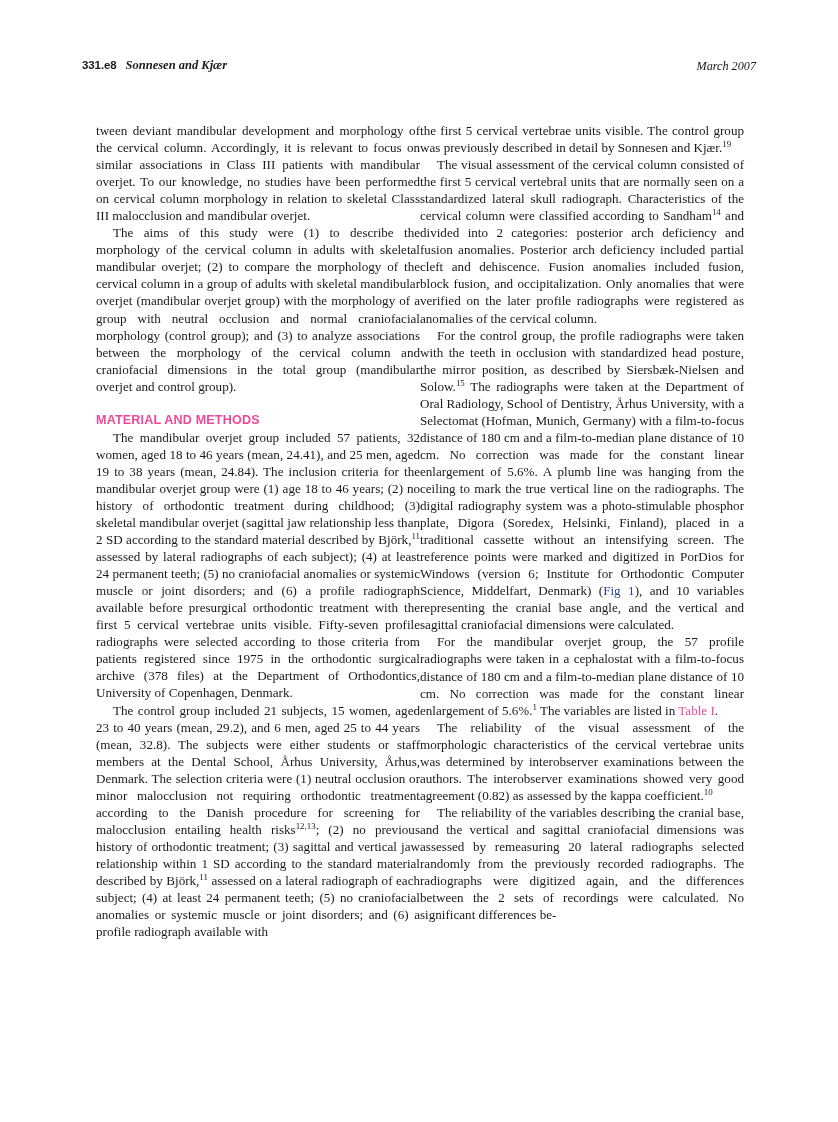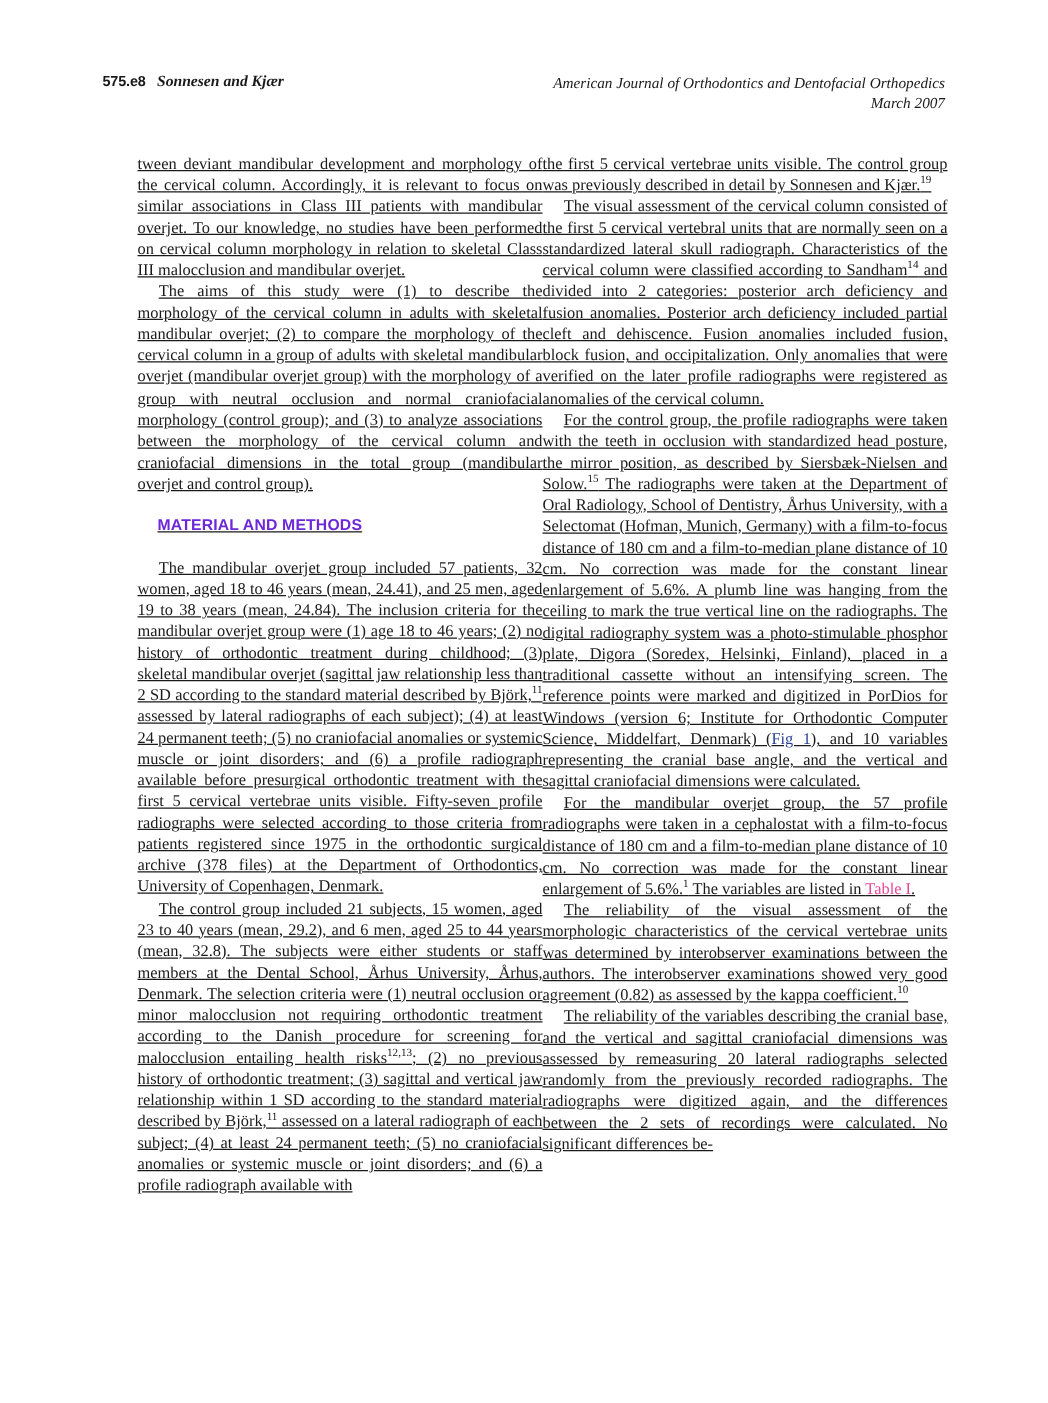--- a/index.html
+++ b/index.html
@@ -53,46 +53,45 @@
   }
 
   
   .columns {
     position: absolute;
     left: 82px;
     top: 122px;
     width: 676px;
     height: 975px;
     display: flex;
-    justify-content: flex-end;
-    text-decoration: underline;
+    justify-content: center;
   }
   .col {
     width: 324px;
   }
   p.para {
     margin: 0;
     text-align: justify;
     text-justify: inter-word;
     font-size: 13.1px;
     line-height: 17.05px;
     text-indent: 17px;
     hyphens: manual;
   }
   p.para.noindent {
     text-indent: 0;
   }
   .sec-head {
-    margin: 16px;
+    margin: 0;
     font-family: "Liberation Sans", "DejaVu Sans", sans-serif;
     font-weight: bold;
     font-size: 12.6px;
     line-height: 17px;
     letter-spacing: 0.15px;
-    color: #6d28d9;
+    color: #ec4899;
   }
   .gap-before-head { margin-top: 17px; }
   .gap-after-head  { margin-top: 14px; }
 
   sup.cite {
     font-size: 0.68em;
     vertical-align: super;
     line-height: 0;
   }
   a.xref {
@@ -100,24 +99,23 @@
     text-decoration: none;
   }
 </style>
 </head>
 <body>
 
 <div class="page">
 
   <div class="running-head">
     <div class="rh-left">
-      <span class="rh-folio">575.e8</span><span class="rh-authors">Sonnesen and Kjær</span>
+      <span class="rh-folio">331.e8</span><span class="rh-authors">Sonnesen and Kjær</span>
     </div>
     <div class="rh-right">
-      <div>American Journal of Orthodontics and Dentofacial Orthopedics</div>
       <div>March 2007</div>
     </div>
   </div>
 
   <div class="columns">
 
     <div class="col">
       <p class="para noindent">tween deviant mandibular development and morphology of the cervical column. Accordingly, it is relevant to focus on similar associations in Class III patients with mandibular overjet. To our knowledge, no studies have been performed on cervical column morphology in relation to skeletal Class III malocclusion and mandibular overjet.</p>
       <p class="para">The aims of this study were (1) to describe the morphology of the cervical column in adults with skeletal mandibular overjet; (2) to compare the morphology of the cervical column in a group of adults with skeletal mandibular overjet (mandibular overjet group) with the morphology of a group with neutral occlusion and normal craniofacial morphology (control group); and (3) to analyze associations between the morphology of the cervical column and craniofacial dimensions in the total group (mandibular overjet and control group).</p>
 

